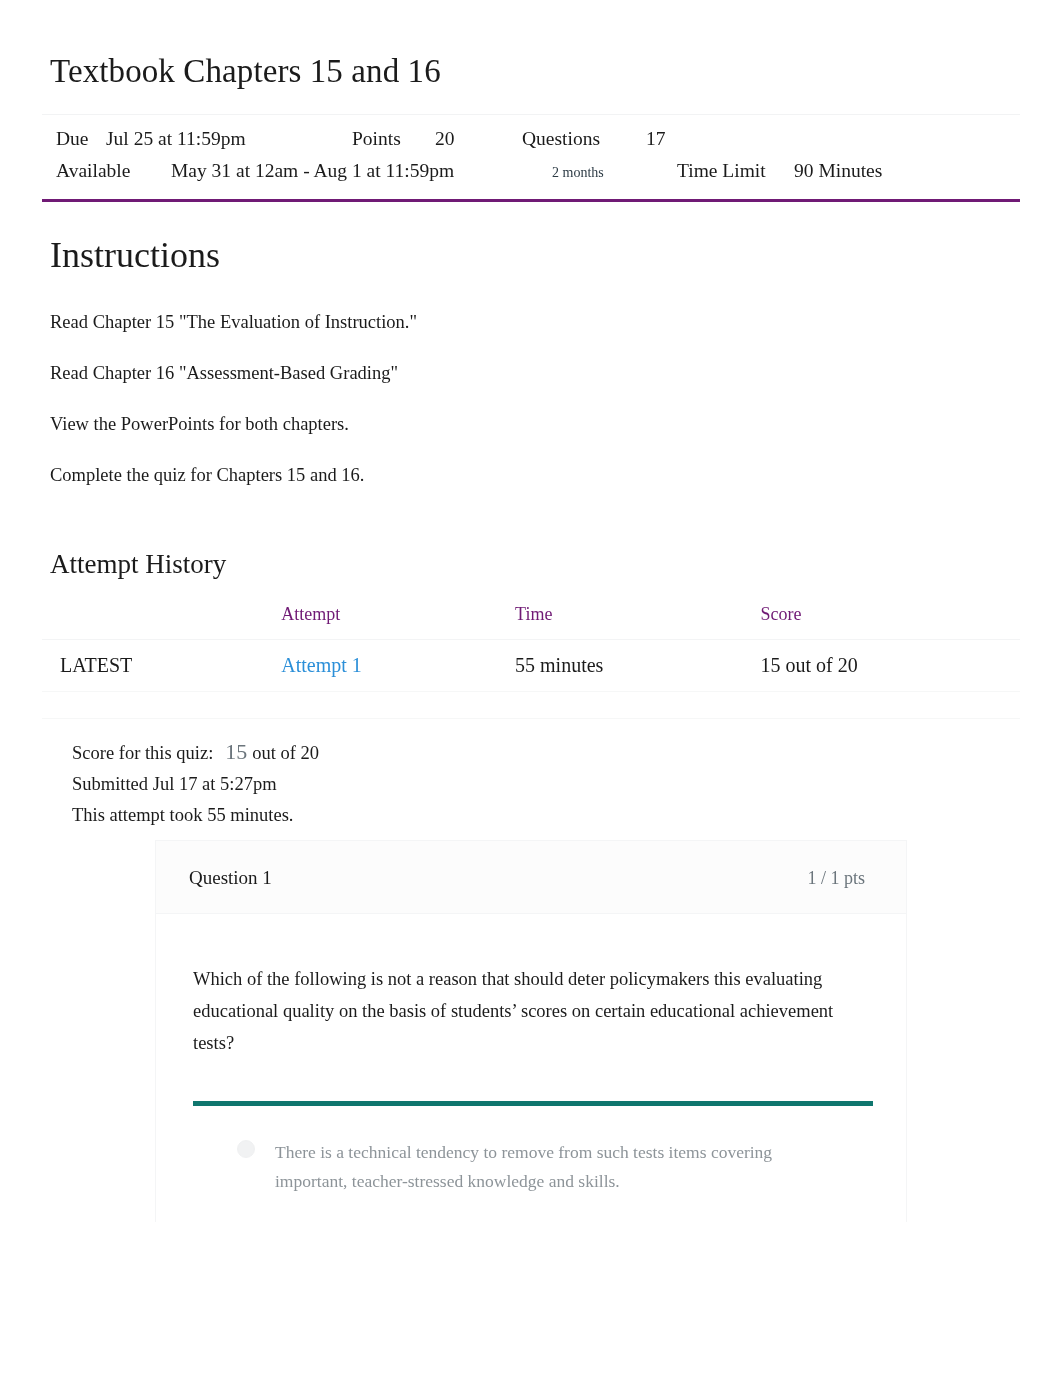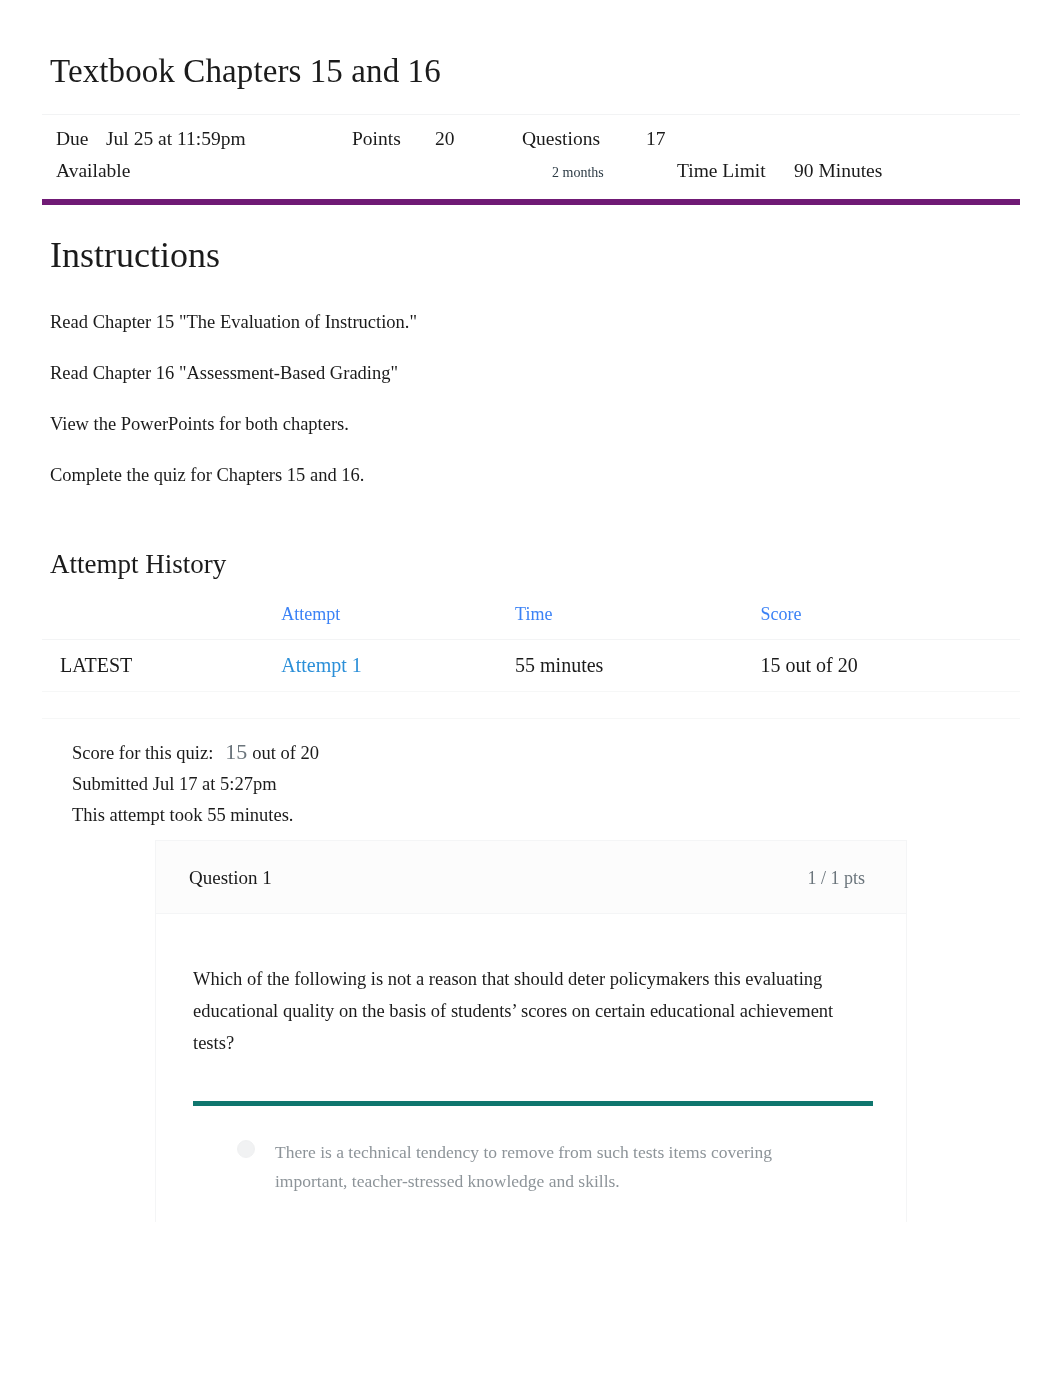--- a/index.html
+++ b/index.html
@@ -29,21 +29,21 @@
     line-height: 1.2;
   }
 
   
   .quiz-header {
     position: absolute;
     left: 42px;
     top: 114px;
     width: 978px;
     border-top: 1px solid #f2f3f4;
-    border-bottom: 6px solid #701a75;
+    border-bottom: 3px solid #701a75;
     padding: 8px 0 12px 0;
     box-sizing: border-box;
   }
   .qh-row {
     position: relative;
     height: 32px;
   }
   .qh-item {
     position: absolute;
     white-space: nowrap;
@@ -104,21 +104,21 @@
     position: absolute;
     left: 42px;
     top: 600px;
     width: 978px;
     border-collapse: collapse;
     font-size: 17px;
   }
   .attempt-table th {
     text-align: left;
     font-weight: normal;
-    color: #3b82f6;
+    color: #701a75;
     padding: 4px 0 14px 0;
     font-size: 18px;
   }
   .attempt-table td {
     text-align: left;
     color: #1b1b1b;
     padding: 14px 0 14px 0;
     font-size: 20px;
     border-top: 1px solid #f3f4f5;
     border-bottom: 1px solid #f6f7f7;
@@ -237,20 +237,21 @@
   <div class="qh-row">
     <span class="qh-item qh-label p-due-label">Due</span>
     <span class="qh-item qh-value p-due-value">Jul 25 at 11:59pm</span>
     <span class="qh-item qh-label p-points-lab">Points</span>
     <span class="qh-item qh-value p-points-val">20</span>
     <span class="qh-item qh-label p-quest-lab">Questions</span>
     <span class="qh-item qh-value p-quest-val">17</span>
   </div>
   <div class="qh-row">
     <span class="qh-item qh-label p-avail-label">Available</span>
+    <span class="qh-item qh-value p-avail-value">May 31 at 12am - Aug 1 at 11:59pm</span>
     <span class="qh-item qh-small p-2months">2 months</span>
     <span class="qh-item qh-label p-tl-label">Time Limit</span>
     <span class="qh-item qh-value p-tl-value">90 Minutes</span>
   </div>
 </div>
 
 <h2 class="section-title" id="instructions-heading">Instructions</h2>
 <div class="instructions-body">
   <p>Read Chapter 15 "The Evaluation of Instruction."</p>
   <p>Read Chapter 16 "Assessment-Based Grading"</p>

